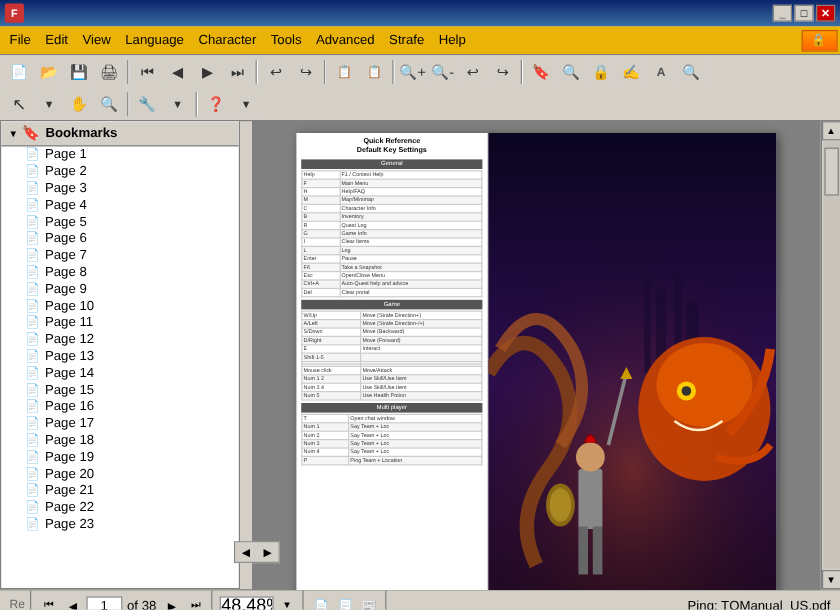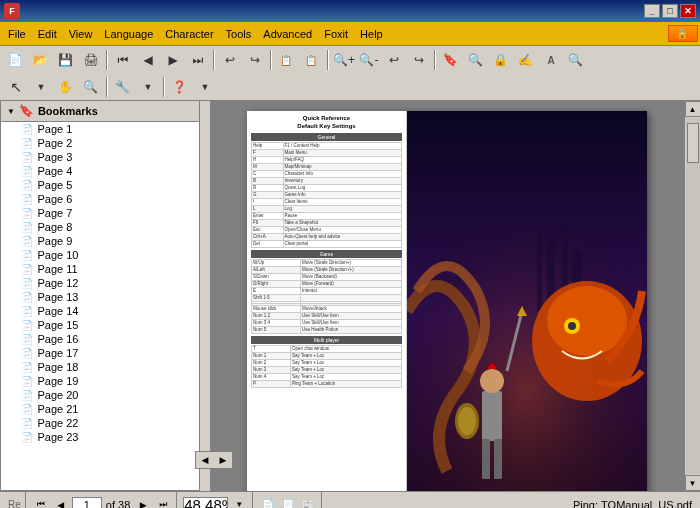--- a/index.html
+++ b/index.html
@@ -271,21 +271,21 @@
 </div>
 
 <div class="menu-bar">
   <span class="menu-item">File</span>
   <span class="menu-item">Edit</span>
   <span class="menu-item">View</span>
   <span class="menu-item">Language</span>
   <span class="menu-item">Character</span>
   <span class="menu-item">Tools</span>
   <span class="menu-item">Advanced</span>
-  <span class="menu-item">Foxit</span>
+  <span class="menu-item">Strafe</span>
   <span class="menu-item">Help</span>
 
   <div style="margin-left: auto; display: flex; align-items: center;">
     <div style="background: linear-gradient(to bottom, #ff9900, #ff6600); color: white; padding: 2px 8px; font-size: 10px; font-weight: bold; cursor: pointer; display: flex; align-items: center; gap: 4px; border: 1px solid #cc5500;">
       <span>🔒</span>
     </div>
   </div>
 </div>
 
 <div class="toolbar-area">

